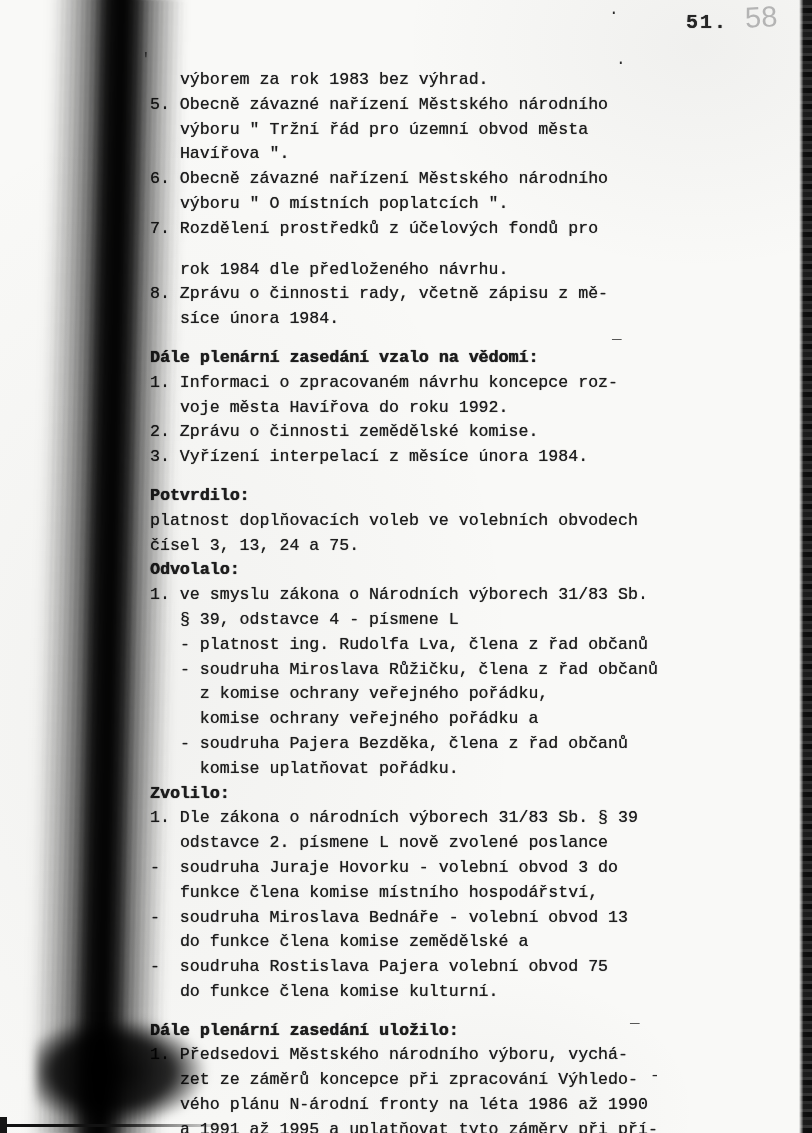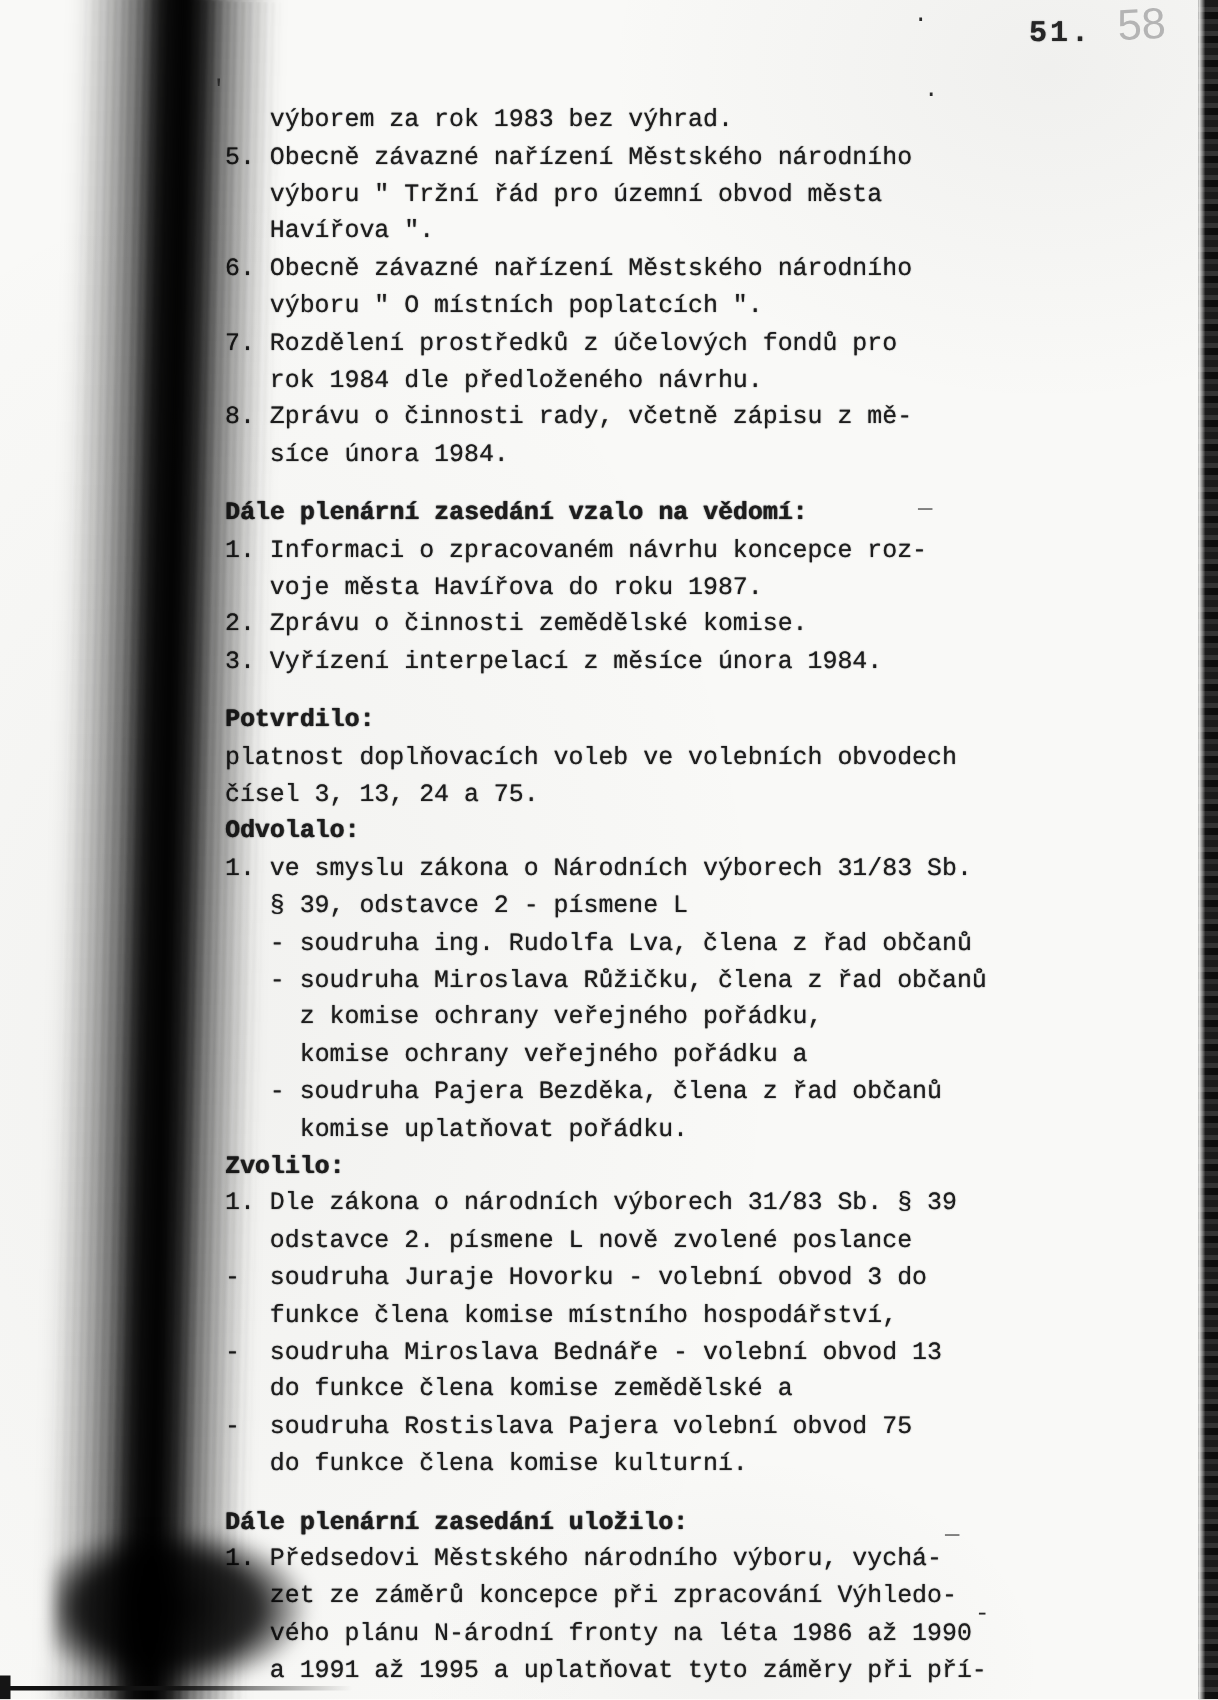--- a/index.html
+++ b/index.html
@@ -89,35 +89,35 @@
   <div class="pgnum-hand">58</div>
 
   <div class="textblock" id="textblock">
       <div class="line" style="padding-left: 29.88px;">výborem za rok 1983 bez výhrad.</div>
       <div class="line" style="padding-left: 0px;">5. Obecně závazné nařízení Městského národního</div>
       <div class="line" style="padding-left: 29.88px;">výboru " Tržní řád pro územní obvod města</div>
       <div class="line" style="padding-left: 29.88px;">Havířova ".</div>
       <div class="line" style="padding-left: 0px;">6. Obecně závazné nařízení Městského národního</div>
       <div class="line" style="padding-left: 29.88px;">výboru " O místních poplatcích ".</div>
       <div class="line" style="padding-left: 0px;">7. Rozdělení prostředků z účelových fondů pro</div>
-      <div class="line" style="padding-left: 29.88px;">rok 1984 dle předloženého návrhu.</div>
+      <div class="line" style="padding-left: 29.88px; margin-top: 16px;">rok 1984 dle předloženého návrhu.</div>
       <div class="line" style="padding-left: 0px;">8. Zprávu o činnosti rady, včetně zápisu z mě-</div>
       <div class="line" style="padding-left: 29.88px;">síce února 1984.</div>
       <div class="line bold gap" style="padding-left: 0px;">Dále plenární zasedání vzalo na vědomí:</div>
       <div class="line" style="padding-left: 0px;">1. Informaci o zpracovaném návrhu koncepce roz-</div>
-      <div class="line" style="padding-left: 29.88px;">voje města Havířova do roku 1987.</div>
+      <div class="line" style="padding-left: 29.88px;">voje města Havířova do roku 1992.</div>
       <div class="line" style="padding-left: 0px;">2. Zprávu o činnosti zemědělské komise.</div>
       <div class="line" style="padding-left: 0px;">3. Vyřízení interpelací z měsíce února 1984.</div>
       <div class="line bold gap" style="padding-left: 0px;">Potvrdilo:</div>
       <div class="line" style="padding-left: 0px;">platnost doplňovacích voleb ve volebních obvodech</div>
       <div class="line" style="padding-left: 0px;">čísel 3, 13, 24 a 75.</div>
       <div class="line bold" style="padding-left: 0px;">Odvolalo:</div>
       <div class="line" style="padding-left: 0px;">1. ve smyslu zákona o Národních výborech 31/83 Sb.</div>
-      <div class="line" style="padding-left: 29.88px;">§ 39, odstavce 2 - písmene L</div>
-      <div class="line" style="padding-left: 29.88px;">- soudruha ing. Rudolfa Lva, člena z řad občanů</div>
+      <div class="line" style="padding-left: 29.88px;">§ 39, odstavce 4 - písmene L</div>
+      <div class="line" style="padding-left: 29.88px;">- platnost ing. Rudolfa Lva, člena z řad občanů</div>
       <div class="line" style="padding-left: 29.88px;">- soudruha Miroslava Růžičku, člena z řad občanů</div>
       <div class="line" style="padding-left: 49.8px;">z komise ochrany veřejného pořádku,</div>
       <div class="line" style="padding-left: 49.8px;">komise ochrany veřejného pořádku a</div>
       <div class="line" style="padding-left: 29.88px;">- soudruha Pajera Bezděka, člena z řad občanů</div>
       <div class="line" style="padding-left: 49.8px;">komise uplatňovat pořádku.</div>
       <div class="line bold" style="padding-left: 0px;">Zvolilo:</div>
       <div class="line" style="padding-left: 0px;">1. Dle zákona o národních výborech 31/83 Sb. § 39</div>
       <div class="line" style="padding-left: 29.88px;">odstavce 2. písmene L nově zvolené poslance</div>
       <div class="line" style="padding-left: 0px;">-  soudruha Juraje Hovorku - volební obvod 3 do</div>
       <div class="line" style="padding-left: 29.88px;">funkce člena komise místního hospodářství,</div>

